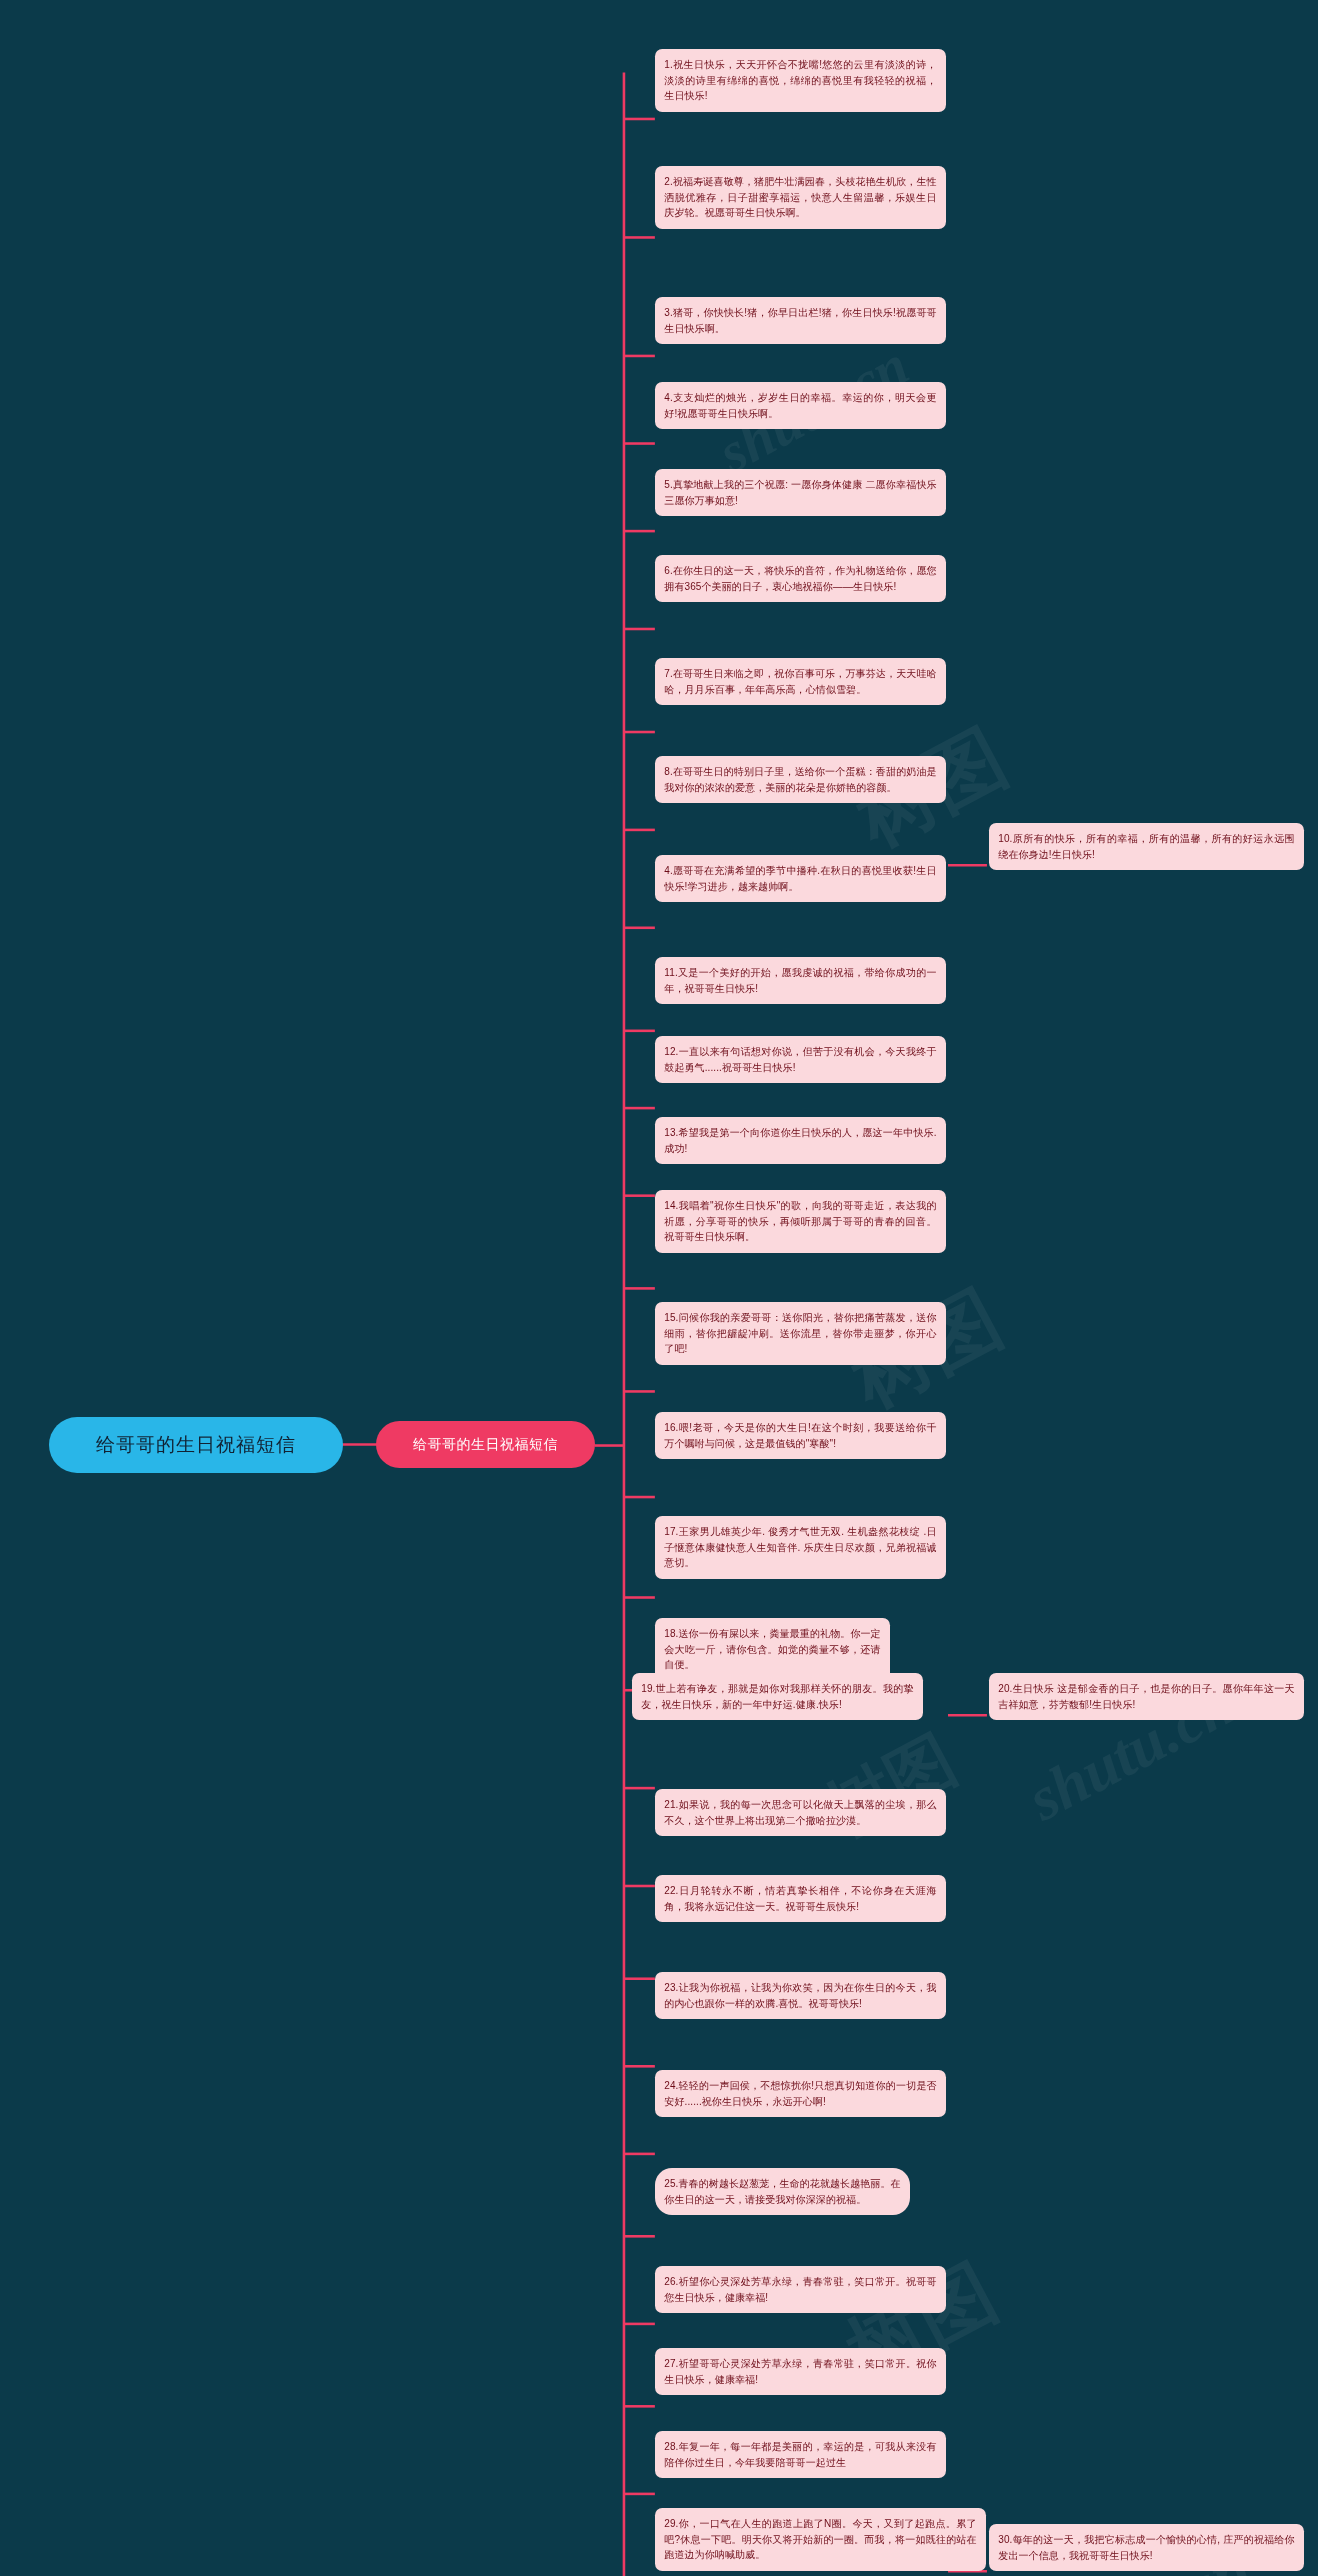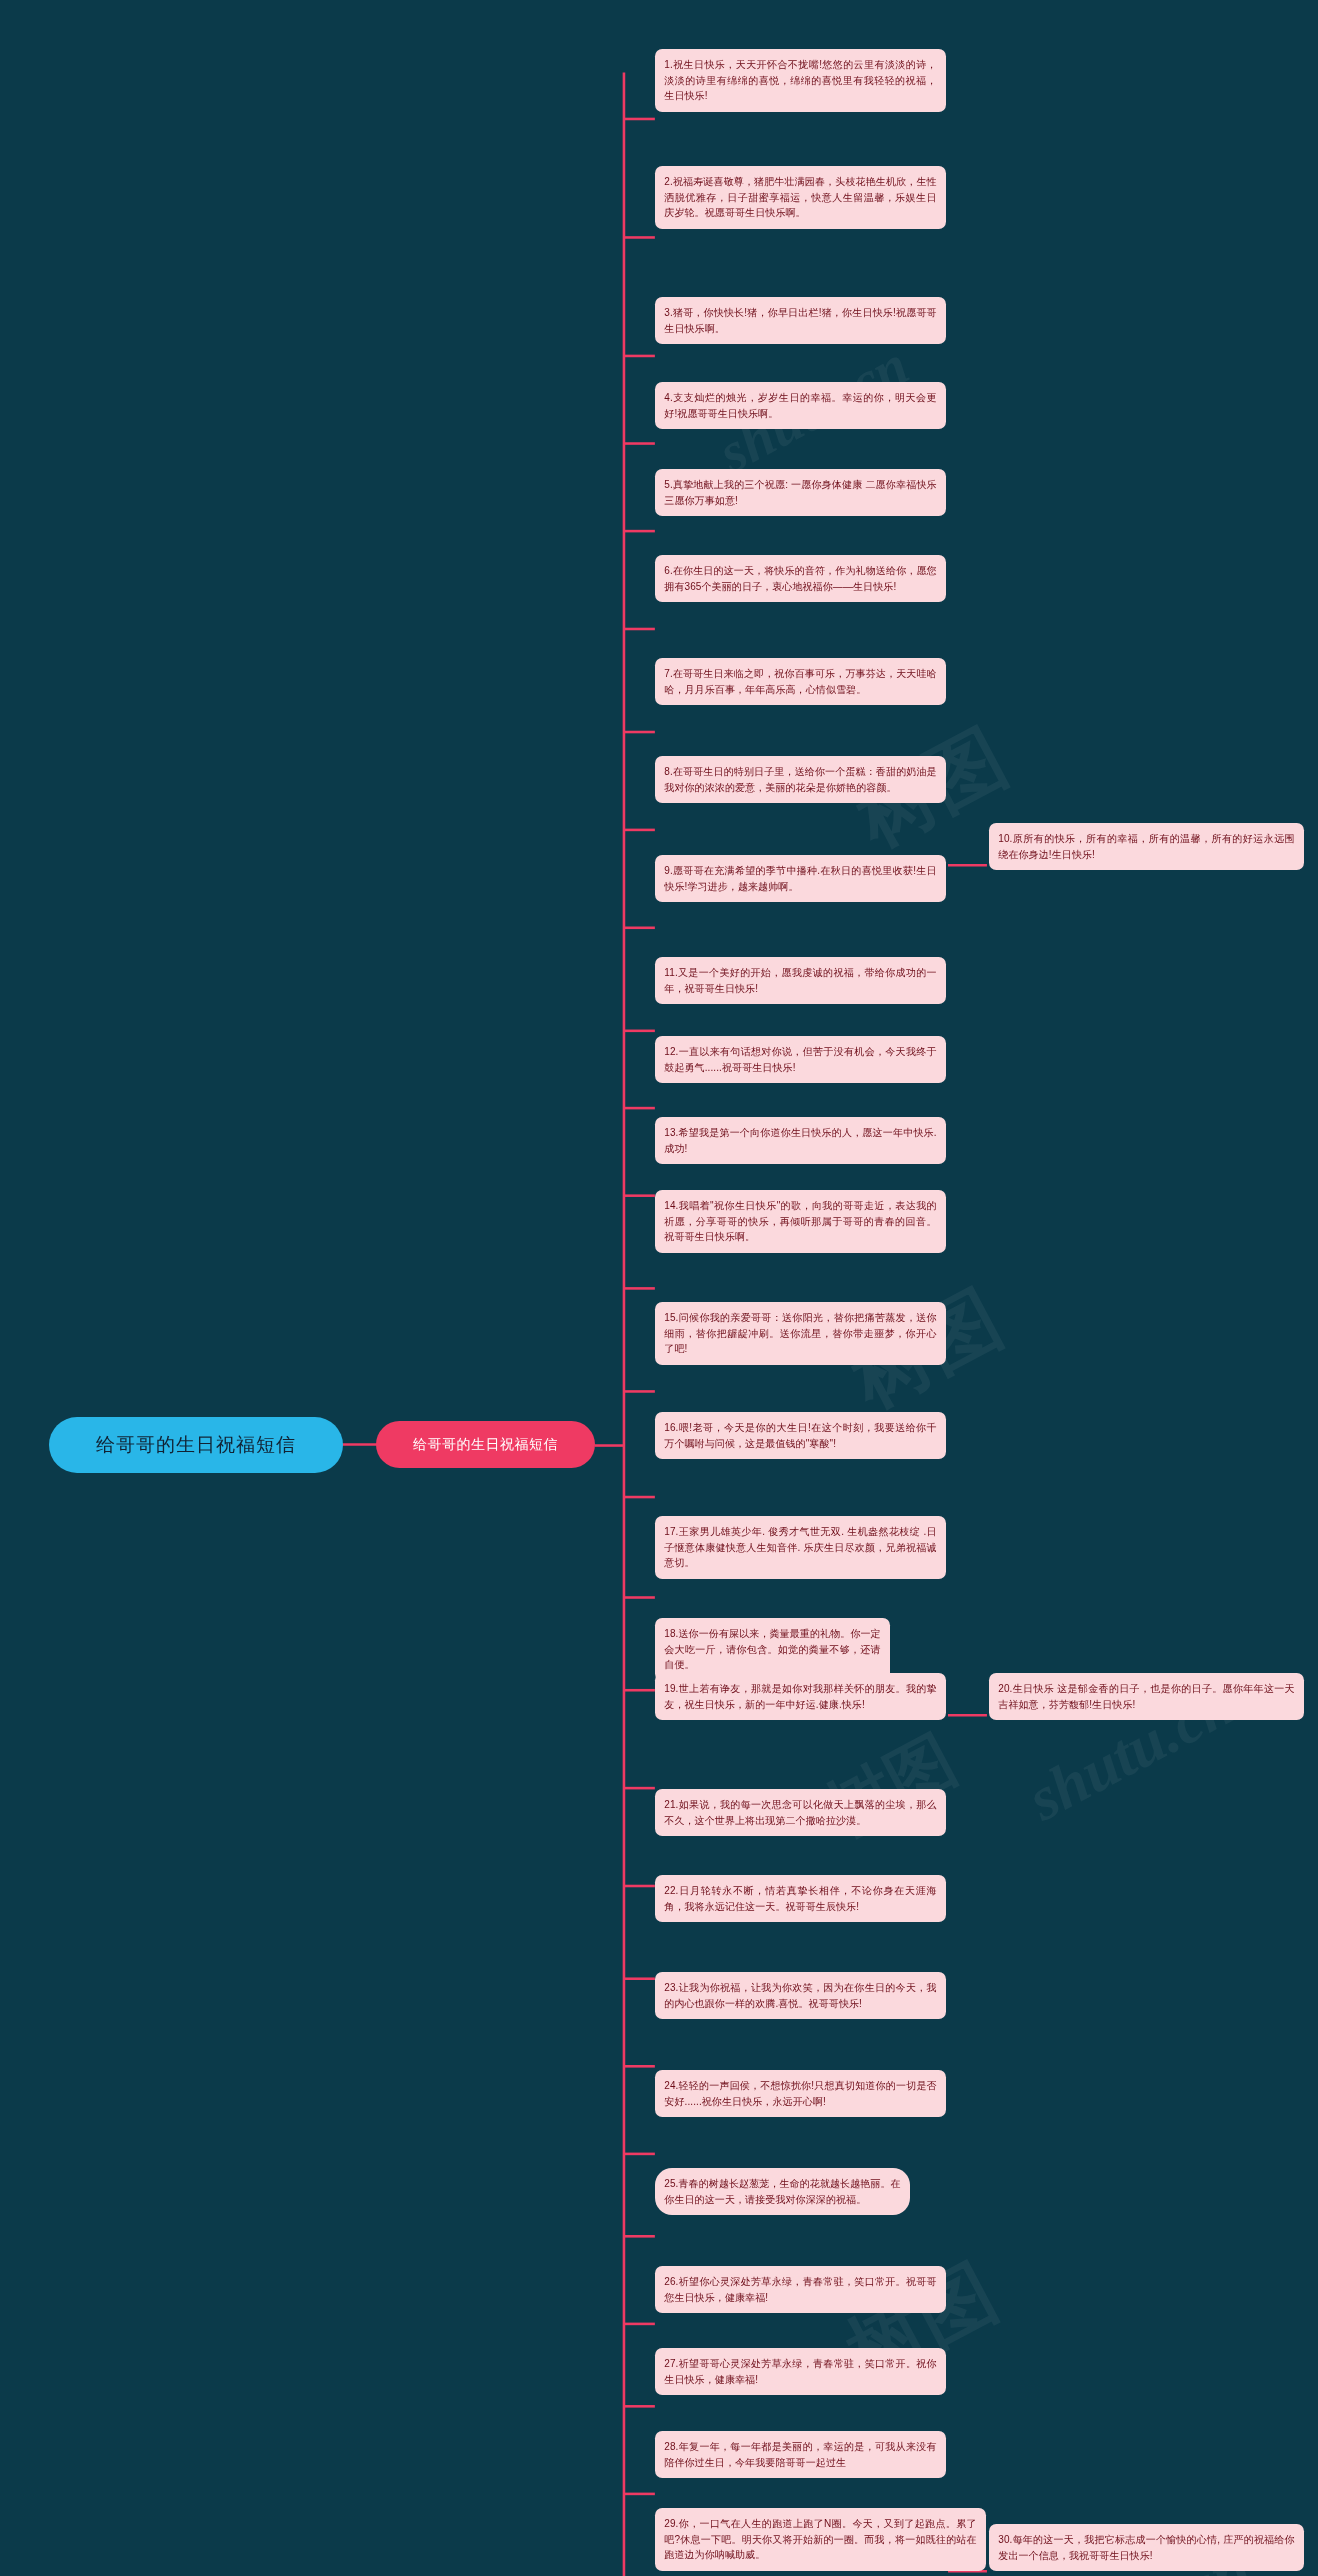--- a/index.html
+++ b/index.html
@@ -157,31 +157,31 @@
   <div class="l1-node">给哥哥的生日祝福短信</div>
 
   <div class="leaf" style="left:655px;top:49px;width:291px;">1.祝生日快乐，天天开怀合不拢嘴!悠悠的云里有淡淡的诗，淡淡的诗里有绵绵的喜悦，绵绵的喜悦里有我轻轻的祝福，生日快乐!</div>
   <div class="leaf" style="left:655px;top:166px;width:291px;">2.祝福寿诞喜敬尊，猪肥牛壮满园春，头枝花艳生机欣，生性洒脱优雅存，日子甜蜜享福运，快意人生留温馨，乐娱生日庆岁轮。祝愿哥哥生日快乐啊。</div>
   <div class="leaf" style="left:655px;top:297px;width:291px;">3.猪哥，你快快长!猪，你早日出栏!猪，你生日快乐!祝愿哥哥生日快乐啊。</div>
   <div class="leaf" style="left:655px;top:382px;width:291px;">4.支支灿烂的烛光，岁岁生日的幸福。幸运的你，明天会更好!祝愿哥哥生日快乐啊。</div>
   <div class="leaf" style="left:655px;top:469px;width:291px;">5.真挚地献上我的三个祝愿: 一愿你身体健康 二愿你幸福快乐 三愿你万事如意!</div>
   <div class="leaf" style="left:655px;top:555px;width:291px;">6.在你生日的这一天，将快乐的音符，作为礼物送给你，愿您拥有365个美丽的日子，衷心地祝福你——生日快乐!</div>
   <div class="leaf" style="left:655px;top:658px;width:291px;">7.在哥哥生日来临之即，祝你百事可乐，万事芬达，天天哇哈哈，月月乐百事，年年高乐高，心情似雪碧。</div>
   <div class="leaf" style="left:655px;top:756px;width:291px;">8.在哥哥生日的特别日子里，送给你一个蛋糕：香甜的奶油是我对你的浓浓的爱意，美丽的花朵是你娇艳的容颜。</div>
-  <div class="leaf" style="left:655px;top:855px;width:291px;">9.愿哥哥在充满希望的季节中播种.在秋日的喜悦里收获!生日快乐!学习进步，越来越帅啊。</div>
+  <div class="leaf" style="left:655px;top:855px;width:291px;">4.愿哥哥在充满希望的季节中播种.在秋日的喜悦里收获!生日快乐!学习进步，越来越帅啊。</div>
   <div class="leaf lvl2" style="left:989px;top:823px;width:315px;">10.原所有的快乐，所有的幸福，所有的温馨，所有的好运永远围绕在你身边!生日快乐!</div>
   <div class="leaf" style="left:655px;top:957px;width:291px;">11.又是一个美好的开始，愿我虔诚的祝福，带给你成功的一年，祝哥哥生日快乐!</div>
   <div class="leaf" style="left:655px;top:1036px;width:291px;">12.一直以来有句话想对你说，但苦于没有机会，今天我终于鼓起勇气......祝哥哥生日快乐!</div>
   <div class="leaf" style="left:655px;top:1117px;width:291px;">13.希望我是第一个向你道你生日快乐的人，愿这一年中快乐.成功!</div>
   <div class="leaf" style="left:655px;top:1190px;width:291px;">14.我唱着"祝你生日快乐"的歌，向我的哥哥走近，表达我的祈愿，分享哥哥的快乐，再倾听那属于哥哥的青春的回音。祝哥哥生日快乐啊。</div>
   <div class="leaf" style="left:655px;top:1302px;width:291px;">15.问候你我的亲爱哥哥：送你阳光，替你把痛苦蒸发，送你细雨，替你把龌龊冲刷。送你流星，替你带走噩梦，你开心了吧!</div>
   <div class="leaf" style="left:655px;top:1412px;width:291px;">16.喂!老哥，今天是你的大生日!在这个时刻，我要送给你千万个嘱咐与问候，这是最值钱的"寒酸"!</div>
   <div class="leaf" style="left:655px;top:1516px;width:291px;">17.王家男儿雄英少年. 俊秀才气世无双. 生机盎然花枝绽 .日子惬意体康健快意人生知音伴. 乐庆生日尽欢颜，兄弟祝福诚意切。</div>
   <div class="leaf" style="left:655px;top:1618px;width:235px;">18.送你一份有屎以来，粪量最重的礼物。你一定会大吃一斤，请你包含。如觉的粪量不够，还请自便。</div>
-  <div class="leaf" style="left:655px;top:1673px;width:291px;">19.世上若有诤友，那就是如你对我那样关怀的朋友。我的挚友，祝生日快乐，新的一年中好运.健康.快乐!</div>
+  <div class="leaf" style="left:632px;top:1673px;width:291px;">19.世上若有诤友，那就是如你对我那样关怀的朋友。我的挚友，祝生日快乐，新的一年中好运.健康.快乐!</div>
   <div class="leaf lvl2" style="left:989px;top:1673px;width:315px;">20.生日快乐 这是郁金香的日子，也是你的日子。愿你年年这一天吉祥如意，芬芳馥郁!生日快乐!</div>
   <div class="leaf" style="left:655px;top:1789px;width:291px;">21.如果说，我的每一次思念可以化做天上飘落的尘埃，那么不久，这个世界上将出现第二个撒哈拉沙漠。</div>
   <div class="leaf" style="left:655px;top:1875px;width:291px;">22.日月轮转永不断，情若真挚长相伴，不论你身在天涯海角，我将永远记住这一天。祝哥哥生辰快乐!</div>
   <div class="leaf" style="left:655px;top:1972px;width:291px;">23.让我为你祝福，让我为你欢笑，因为在你生日的今天，我的内心也跟你一样的欢腾.喜悦。祝哥哥快乐!</div>
   <div class="leaf" style="left:655px;top:2070px;width:291px;">24.轻轻的一声回侯，不想惊扰你!只想真切知道你的一切是否安好......祝你生日快乐，永远开心啊!</div>
   <div class="leaf" style="left:655px;top:2168px;width:255px;border-radius:17px;">25.青春的树越长赵葱茏，生命的花就越长越艳丽。在你生日的这一天，请接受我对你深深的祝福。</div>
   <div class="leaf" style="left:655px;top:2266px;width:291px;">26.祈望你心灵深处芳草永绿，青春常驻，笑口常开。祝哥哥您生日快乐，健康幸福!</div>
   <div class="leaf" style="left:655px;top:2348px;width:291px;">27.祈望哥哥心灵深处芳草永绿，青春常驻，笑口常开。祝你生日快乐，健康幸福!</div>
   <div class="leaf" style="left:655px;top:2431px;width:291px;">28.年复一年，每一年都是美丽的，幸运的是，可我从来没有陪伴你过生日，今年我要陪哥哥一起过生</div>
   <div class="leaf" style="left:655px;top:2508px;width:331px;">29.你，一口气在人生的跑道上跑了N圈。今天，又到了起跑点。累了吧?休息一下吧。明天你又将开始新的一圈。而我，将一如既往的站在跑道边为你呐喊助威。</div>

